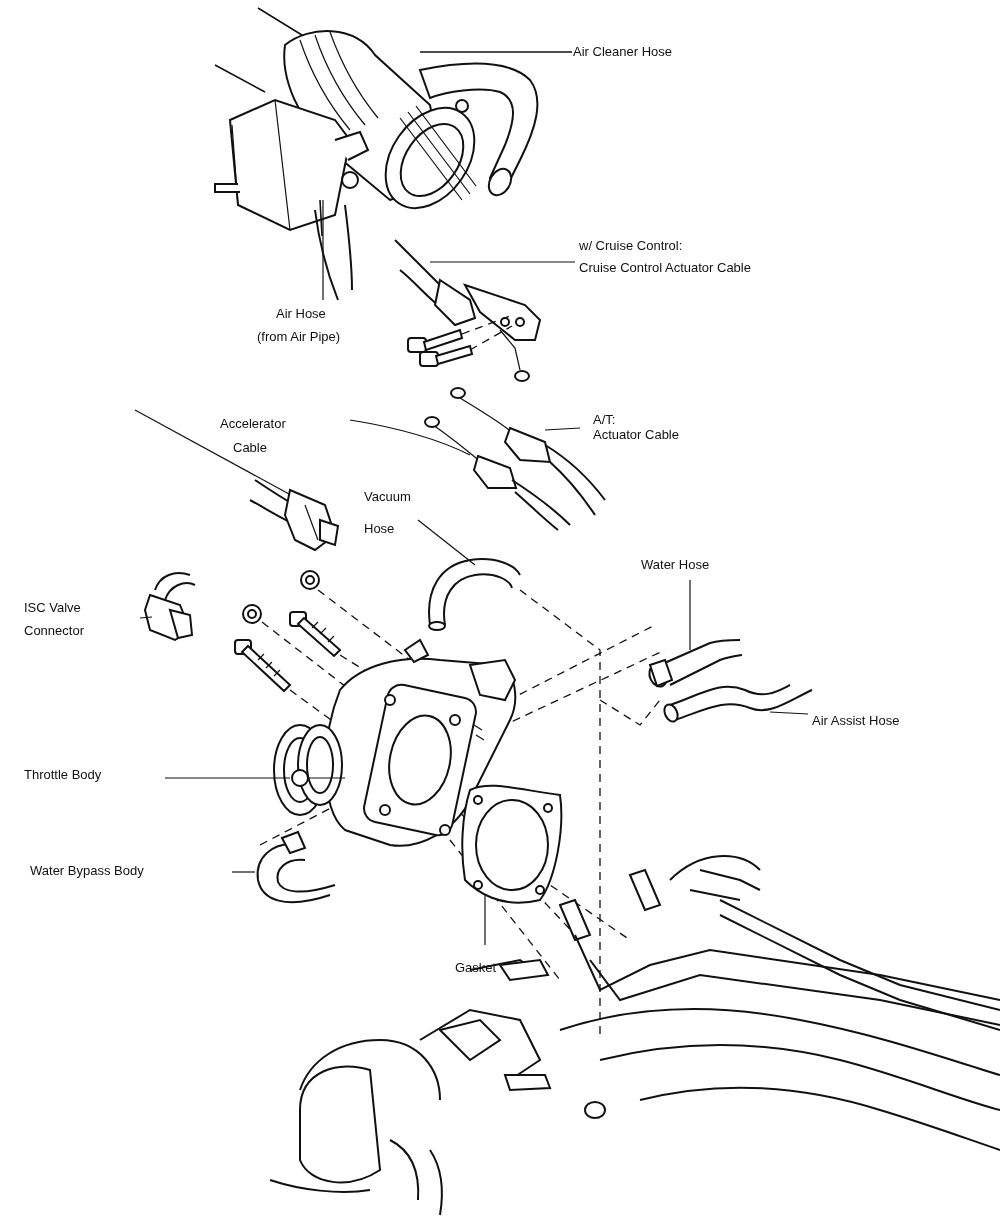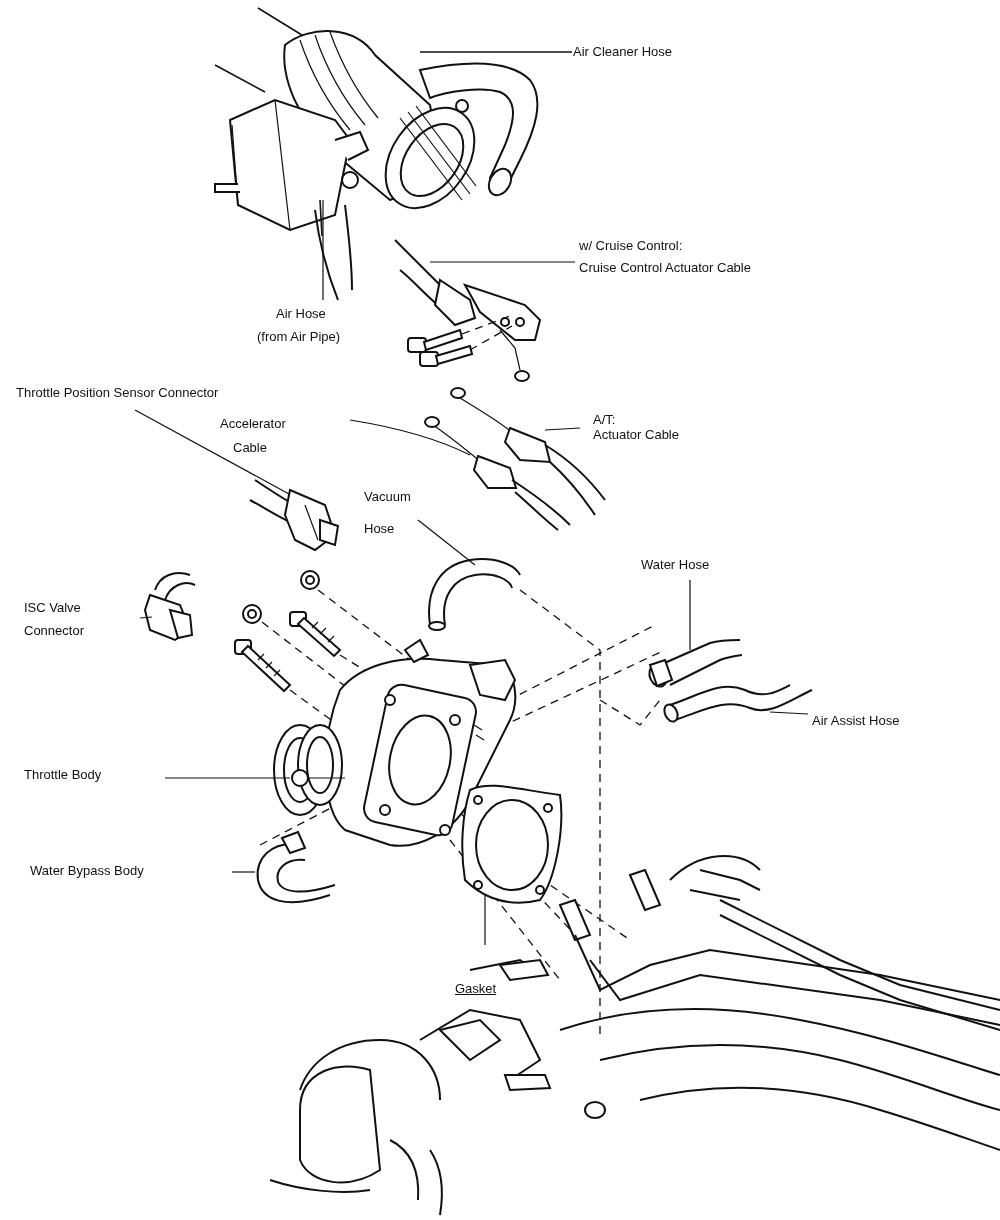--- a/index.html
+++ b/index.html
@@ -214,21 +214,20 @@
   </svg>
 
   <div class="lbl" style="left:573px; top:41px;">Air Cleaner Hose</div>
 
   <div class="lbl" style="left:579px; top:235px;">w/ Cruise Control:</div>
   <div class="lbl" style="left:579px; top:257px;">Cruise Control Actuator Cable</div>
 
   <div class="lbl" style="left:265px; top:303px;margin-left:11px;">Air Hose</div>
   <div class="lbl" style="left:257px; top:326px;">(from Air Pipe)</div>
 
-  <div class="lbl" style="left:16px; top:382px;">Throttle Position Sensor Connector</div>
 
   <div class="lbl" style="left:220px; top:413px;text-align:right;">Accelerator</div>
   <div class="lbl" style="left:233px; top:437px;">Cable</div>
 
   <div class="lbl" style="left:593px; top:401px;margin-top:8px;">A/T:</div>
   <div class="lbl" style="left:593px; top:424px;">Actuator Cable</div>
 
   <div class="lbl" style="left:364px; top:486px;">Vacuum</div>
   <div class="lbl" style="left:364px; top:518px;">Hose</div>
 
@@ -236,15 +235,15 @@
 
   <div class="lbl" style="left:24px; top:597px;">ISC Valve</div>
   <div class="lbl" style="left:24px; top:620px;">Connector</div>
 
   <div class="lbl" style="left:812px; top:710px;">Air Assist Hose</div>
 
   <div class="lbl" style="left:24px; top:764px;">Throttle Body</div>
 
   <div class="lbl" style="left:30px; top:860px;">Water Bypass Body</div>
 
-  <div class="lbl" style="left:455px; top:978px;text-decoration:underline;">Gasket</div>
+  <div class="lbl" style="left:455px; top:957px;">Gasket</div>
 
 </div>
 
 </body></html>

